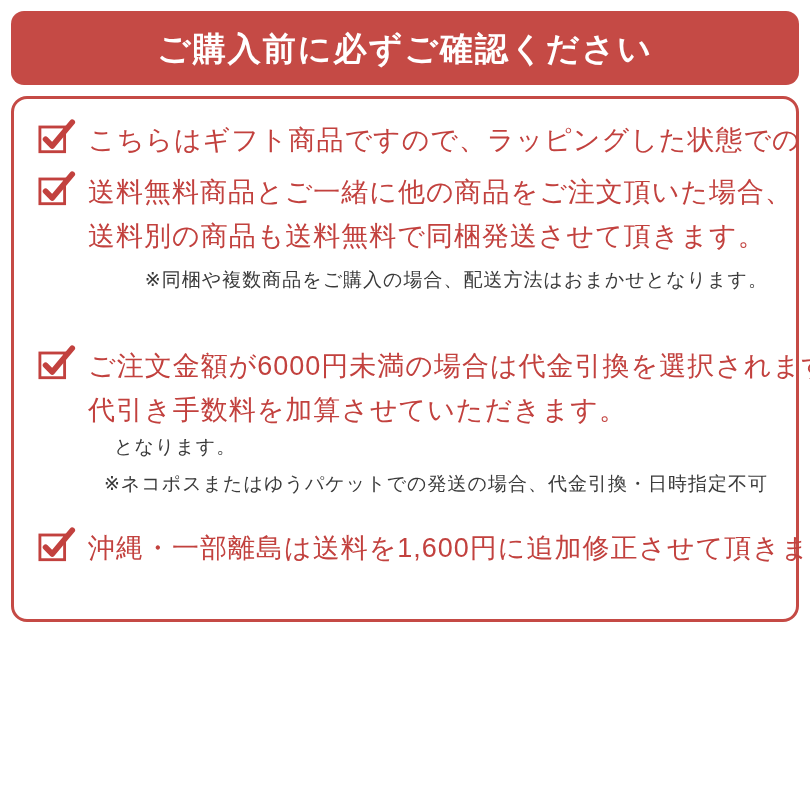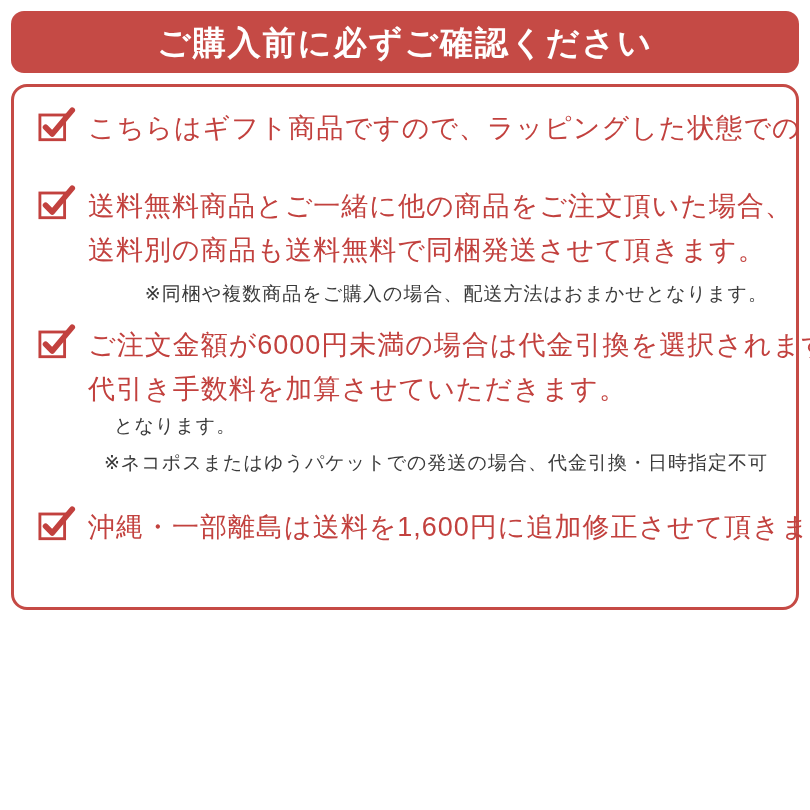--- a/index.html
+++ b/index.html
@@ -10,21 +10,21 @@
   }
   .page {
     position: relative;
     width: 810px;
     height: 810px;
     background: #ffffff;
     overflow: hidden;
   }
   .banner {
     margin: 11px 11px 0 11px;
-    height: 62px;
+    height: 74px;
     background: #c54a45;
     border-radius: 13px;
     display: flex;
     align-items: center;
     justify-content: center;
   }
   .banner-title {
     color: #ffffff;
     font-size: 33px;
     font-weight: 700;
@@ -37,22 +37,22 @@
     height: 526px;
     background: #ffffff;
     border: 3px solid #c54a45;
     border-radius: 16px;
     padding: 19px 28px 0 24px;
   }
   .item {
     display: flex;
     align-items: flex-start;
   }
-  .item-1 { margin-bottom: 34px; }
-  .item-2 { margin-bottom: 14px; }
+  .item-1 { margin-bottom: 8px; }
+  .item-2 { margin-bottom: 49px; }
   .item-3 { margin-bottom: 27px; }
   .check-col {
     flex: none;
     width: 50px;
     padding-top: 1px;
   }
   .check-icon {
     display: block;
     width: 38px;
     height: 35px;

